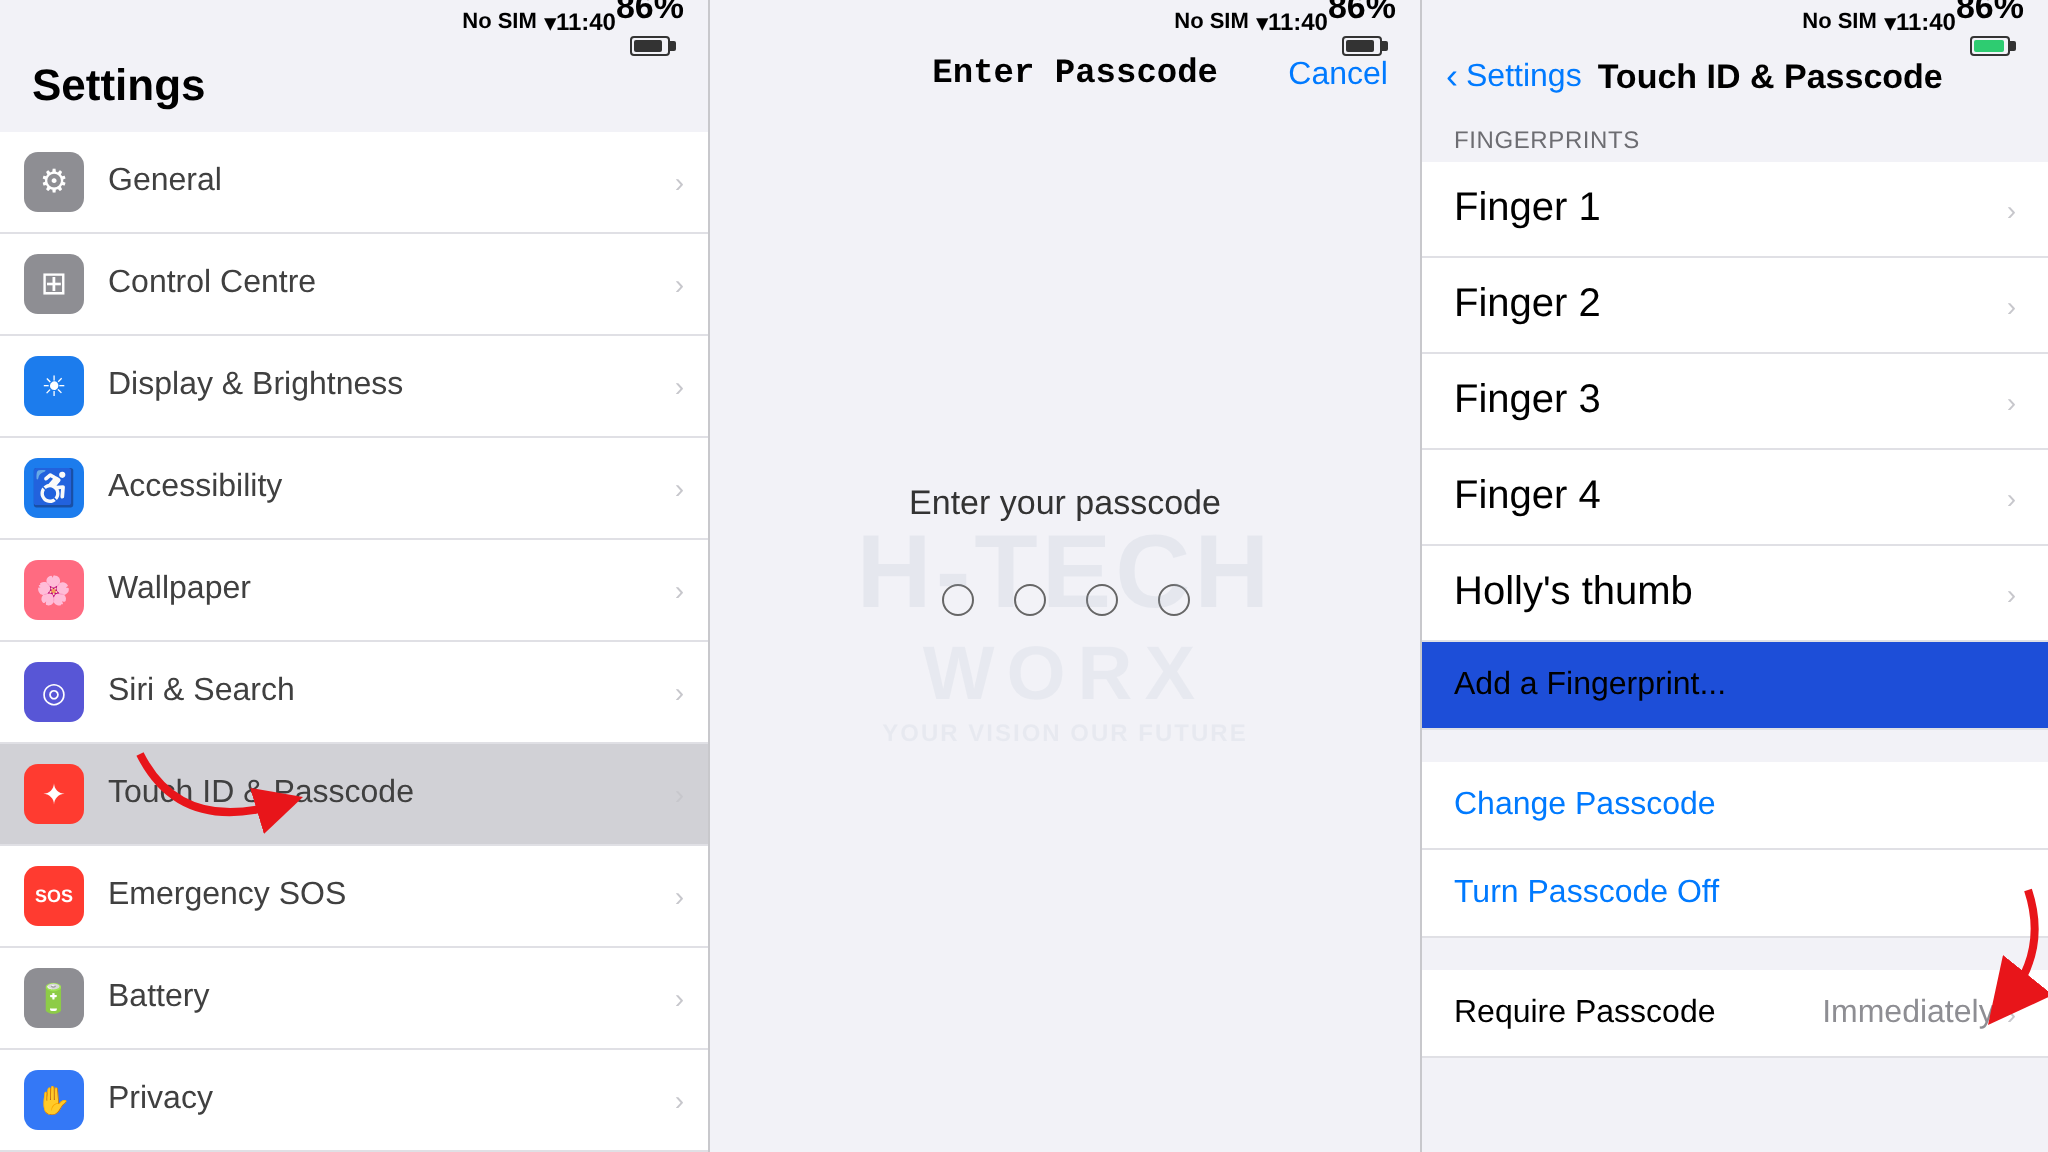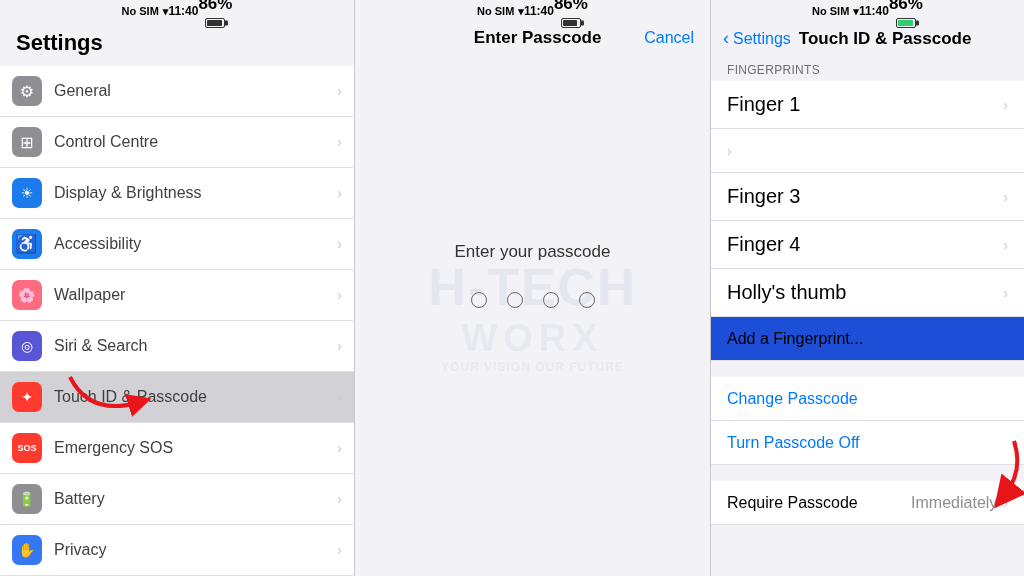--- a/index.html
+++ b/index.html
@@ -17,23 +17,23 @@
       height: 576px;
       display: flex;
       flex-direction: column;
       overflow: hidden;
       position: relative;
     }
 
     
     .status-bar {
       display: flex;
-      justify-content: center;
-      align-items: center;
-      padding: 4px 24px;
+      justify-content: flex-end;
+      align-items: center;
+      padding: 4px 12px;
       font-size: 11px;
       font-weight: 600;
       background: #f2f2f7;
       height: 22px;
       flex-shrink: 0;
     }
     .status-bar .left { display: flex; align-items: center; gap: 4px; }
     .status-bar .center { font-weight: 700; font-size: 12px; }
     .status-bar .right { display: flex; align-items: center; gap: 4px; font-size: 17px; flex-direction: column; }
     .battery-icon {
@@ -151,20 +151,21 @@
       justify-content: space-between;
       align-items: center;
       padding: 6px 16px;
       background: #f2f2f7;
       flex-shrink: 0;
     }
     .passcode-nav-title {
       font-size: 17px;
       font-weight: 600;
       color: #000;
+      font-family: Liberation Mono, monospace;
     }
     .passcode-nav-cancel {
       font-size: 16px;
       color: #007aff;
     }
     .passcode-body {
       flex: 1;
       display: flex;
       flex-direction: column;
       align-items: center;
@@ -479,20 +480,21 @@
   </div>
 
   <div class="touchid-body">
     <div class="section-header-label">FINGERPRINTS</div>
 
     <div class="touchid-item">
       <span class="touchid-item-label">Finger 1</span>
       <span class="touchid-chevron">›</span>
     </div>
     <div class="touchid-item">
+      <span class="touchid-item-label">Finger 2</span>
       <span class="touchid-chevron">›</span>
     </div>
     <div class="touchid-item">
       <span class="touchid-item-label">Finger 3</span>
       <span class="touchid-chevron">›</span>
     </div>
     <div class="touchid-item">
       <span class="touchid-item-label">Finger 4</span>
       <span class="touchid-chevron">›</span>
     </div>

